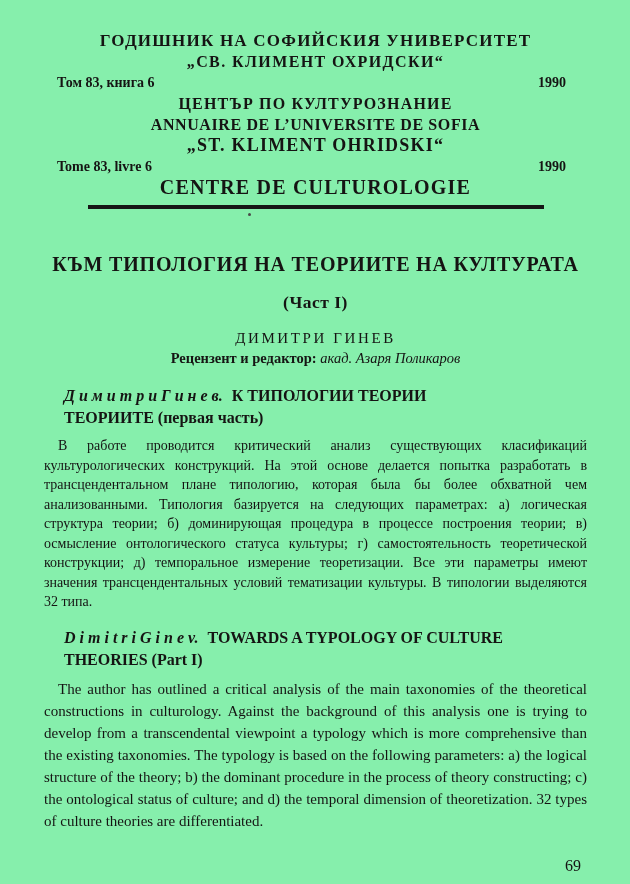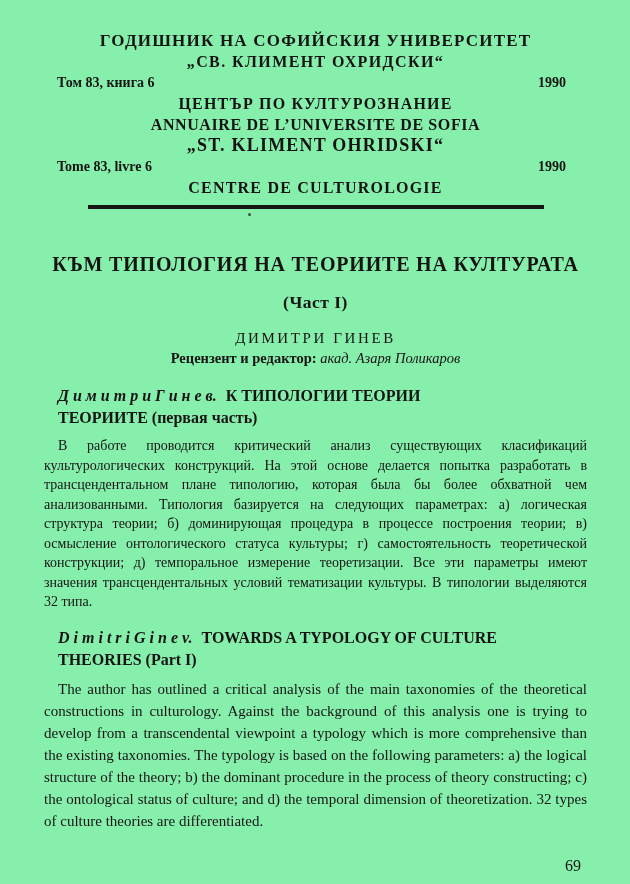--- a/index.html
+++ b/index.html
@@ -16,21 +16,21 @@
   .content { padding: 30px 43px 0 44px; }
 
   
   .masthead { font-weight: bold; }
   .m-line { text-align: center; line-height: 21px; }
   .m1 { font-size: 17px; letter-spacing: 1.2px; }
   .m2 { font-size: 16px; letter-spacing: 1.4px; }
   .m3 { font-size: 16px; letter-spacing: 1.2px; }
   .m4 { font-size: 16px; letter-spacing: 0.6px; }
   .m5 { font-size: 18px; letter-spacing: 1.2px; }
-  .m6 { font-size: 16px; letter-spacing: 1.2px; }
+  .m6 { font-size: 20px; letter-spacing: 1.2px; }
   .vol-row {
     display: flex;
     justify-content: space-between;
     font-size: 14px;
     line-height: 21px;
     padding: 0 21px 0 13px;
   }
 
   
   .rule {
@@ -67,21 +67,21 @@
     font-size: 14.5px;
     line-height: 20px;
   }
   .ed-label { font-weight: bold; }
   .ed-name { font-style: italic; }
 
   
   .abstract { margin-top: 17px; }
   .abstract.en { margin-top: 15px; }
   .abs-head {
-    margin: 0;
+    margin: 6px;
     padding-left: 14px;
     font-size: 16px;
     line-height: 22px;
     font-weight: bold;
     white-space: nowrap;
   }
   .abs-author {
     font-style: italic;
     margin-right: 9px;
   }

